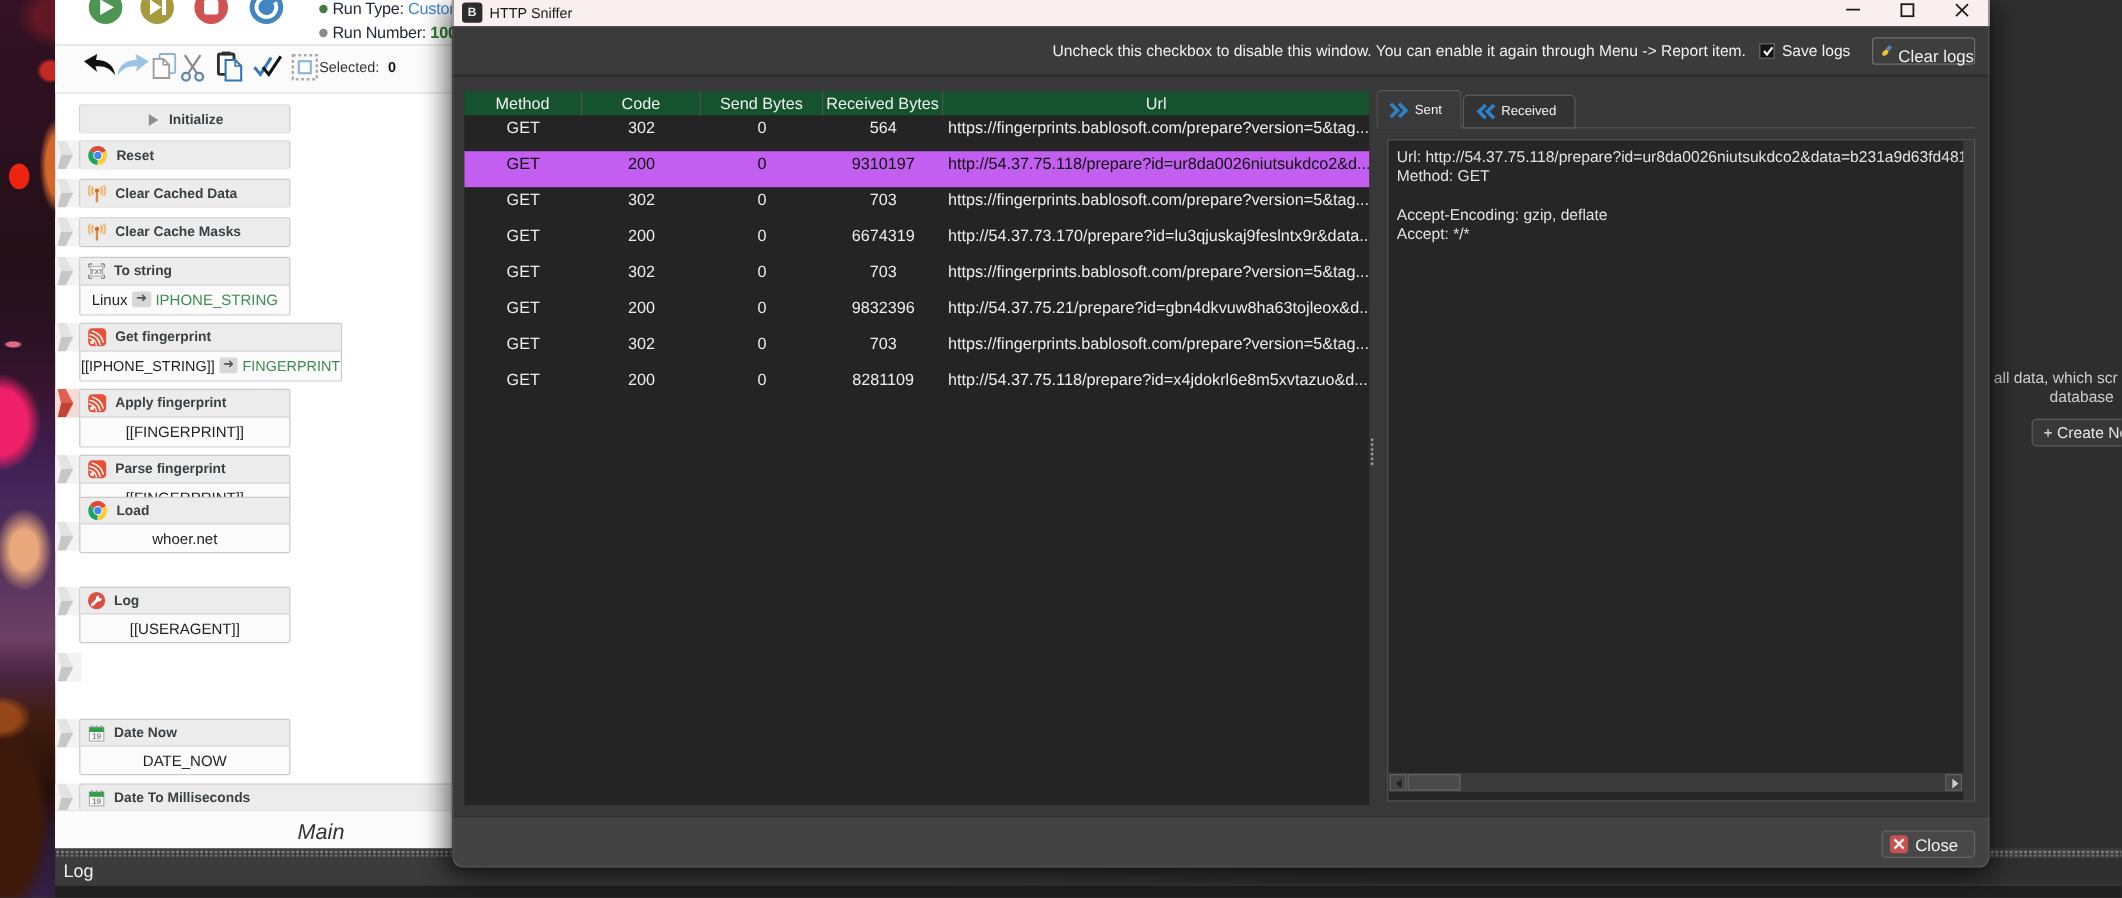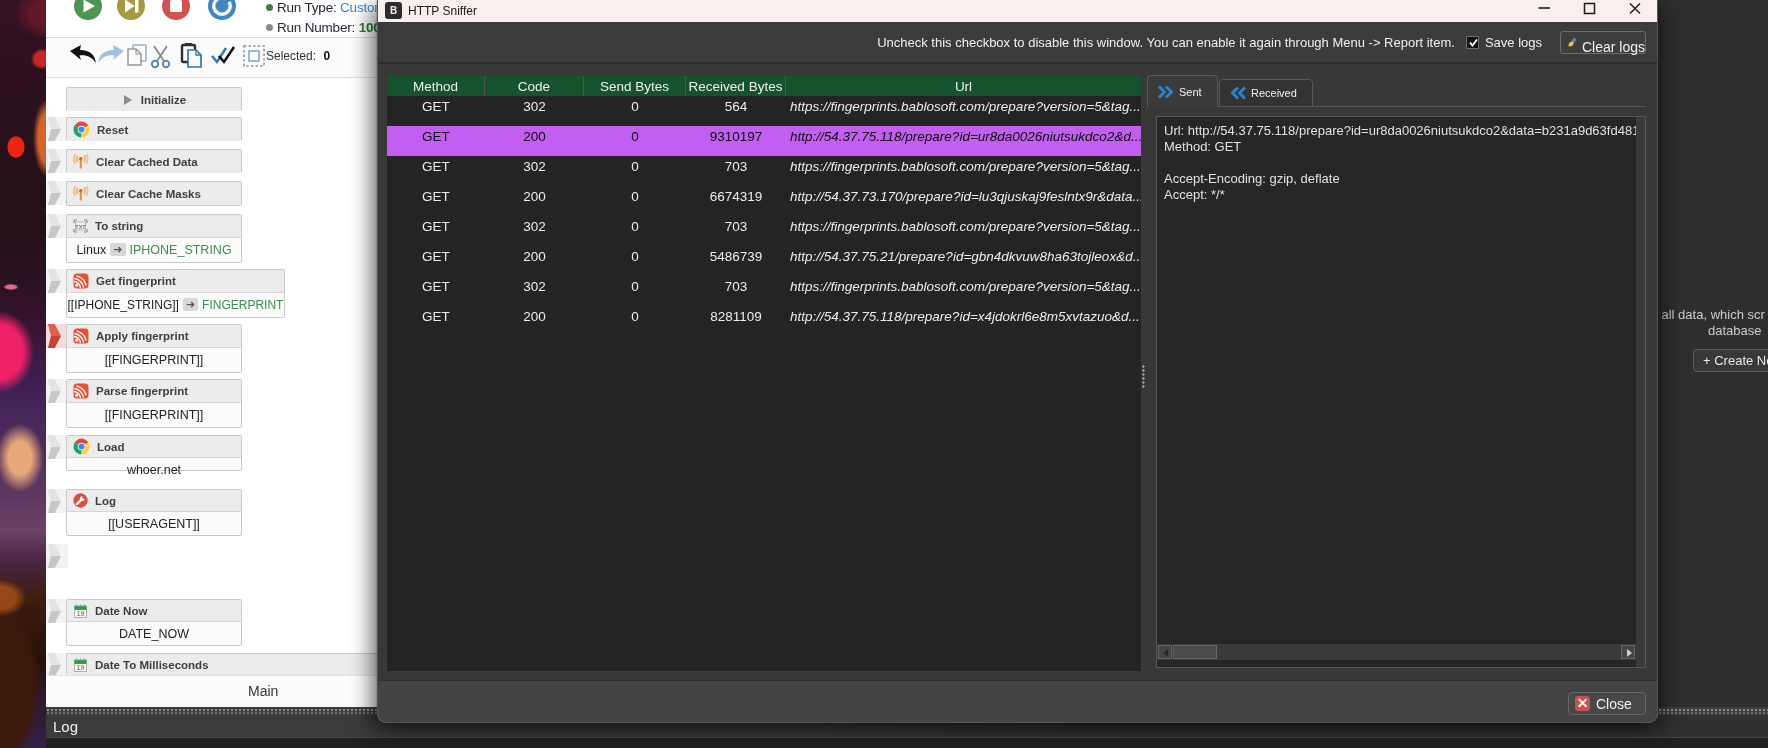--- a/index.html
+++ b/index.html
@@ -47,21 +47,21 @@
   font-size:12.5px; color:#222; white-space:nowrap; }
 .chev { position:absolute; left:2px; width:13px; height:24px;
   background:linear-gradient(180deg,#e3e3e3 0 50%, #c7c7c7 50% 100%);
   clip-path:polygon(0 0, 52% 0, 100% 50%, 52% 100%, 0 100%, 22% 50%); }
 .chevtrail { position:absolute; left:0px; width:22px; height:24px; background:#f3f3f3; }
 .greenvar { color:#3f8d4f; }
 .arrowbadge { display:inline-block; background:#d8d8d8; color:#555; border-radius:2px;
   font-size:11px; padding:0 3px; margin:0 4px; height:13px; line-height:13px; }
 #mainbar { position:absolute; left:0; top:675px; width:331px; height:32px; background:#fcfcfc;
   border-top:1px solid #e3e3e3; }
-#mainbar span { position:absolute; left:202px; top:7px; font-size:14px; color:#333; }
+#mainbar span { position:absolute; left:202px; top:7px; font-size:18px; color:#333;font-style:italic; }
 
 
 #splitterbar { left:46px; top:707px; width:1722px; height:8px; background:#3e3e3e;
   background-image:radial-gradient(circle 0.8px at 2px 3px, #8e8e8e 0 0.8px, transparent 1.2px),
                    radial-gradient(circle 0.8px at 2px 6px, #6f6f6f 0 0.8px, transparent 1.2px);
   background-size:4px 8px; }
 #logbar { left:46px; top:715px; width:1722px; height:22px;
   background:linear-gradient(90deg,#3b3b3b 0 700px, #303030 1100px 100%); }
 #logbar span { position:absolute; left:7px; top:3px; font-size:15px; color:#f0f0f0; }
 #bottomstrip { left:46px; top:737px; width:1722px; height:11px; background:#202020;
@@ -101,21 +101,21 @@
 
 
 #tbl { position:absolute; left:10px; top:76px; width:754px; height:595px; background:#242424; }
 #tblhead { position:absolute; left:0; top:0; width:754px; height:20px; background:#14532d;
   display:flex; font-size:13.5px; color:#f0f0f0; }
 #tblhead div { border-right:1px solid #525252; display:flex; align-items:center;
   justify-content:center; height:20px; }
 .trow { position:absolute; left:0; width:754px; height:30px; display:flex; font-size:13.5px;
   color:#ededed; }
 .trow div { display:flex; align-items:center; justify-content:center; height:20px; }
-.trow .url { justify-content:flex-start; padding-left:4px; overflow:hidden; white-space:nowrap;font-style:italic; }
+.trow .url { justify-content:flex-start; padding-left:4px; overflow:hidden; white-space:nowrap; }
 .trow.sel { background:#c25ff0; color:#0d0d0d; }
 .cm { width:98px; } .cc { width:99px; } .cs { width:102px; } .cr { width:100px; }
 .cu { width:355px; }
 
 
 #vdots { position:absolute; left:765px; top:365px; width:3px; height:24px;
   background-image:radial-gradient(circle 0.9px at 1.5px 1.5px, #b0b0b0 0 0.9px, transparent 1.3px);
   background-size:3px 4px; }
 
 
@@ -322,21 +322,21 @@
             <path d="M3.5 2.8 A13.5 13.5 0 0 1 13.2 12.5"></path>
           </g>
         </svg>
         <span class="bt">Parse fingerprint</span>
       </div>
       <div class="blkparam">[[FINGERPRINT]]</div>
     </div>
 
     <div class="chevtrail" style="top:435px"></div>
       <div class="chev" style="top:435px"></div>
-    <div class="blk" style="top:435px;height:36px">
+    <div class="blk" style="top:414px;height:47px">
       <div class="blkhead" style="height:22px">
         <svg width="17" height="17" viewBox="0 0 17 17">
           <circle cx="8.5" cy="8.5" r="8" fill="#fff"></circle>
           <path d="M8.5 8.5 L1.6 4.5 A8 8 0 0 1 15.4 4.6 Z" fill="#dd4b39"></path>
           <path d="M8.5 8.5 L15.4 4.6 A8 8 0 0 1 8.1 16.5 Z" fill="#ffcd40"></path>
           <path d="M8.5 8.5 L1.6 4.5 A8 8 0 0 0 8.1 16.5 Z" fill="#1da462"></path>
           <circle cx="8.5" cy="8.5" r="3.8" fill="#fff"></circle>
           <circle cx="8.5" cy="8.5" r="3" fill="#4285f4"></circle>
         </svg>
         <span class="bt">Load</span>
@@ -479,21 +479,21 @@
           <div class="cm">GET</div>
           <div class="cc">302</div>
           <div class="cs">0</div>
           <div class="cr">703</div>
           <div class="cu url">https://fingerprints.bablosoft.com/prepare?version=5&amp;tag...</div>
         </div>
       <div class="trow" style="top:170px">
           <div class="cm">GET</div>
           <div class="cc">200</div>
           <div class="cs">0</div>
-          <div class="cr">5486739</div>
+          <div class="cr">9832396</div>
           <div class="cu url">http://54.37.75.21/prepare?id=gbn4dkvuw8ha63tojleox&amp;d...</div>
         </div>
       <div class="trow" style="top:200px">
           <div class="cm">GET</div>
           <div class="cc">302</div>
           <div class="cs">0</div>
           <div class="cr">703</div>
           <div class="cu url">https://fingerprints.bablosoft.com/prepare?version=5&amp;tag...</div>
         </div>
       <div class="trow" style="top:230px">

